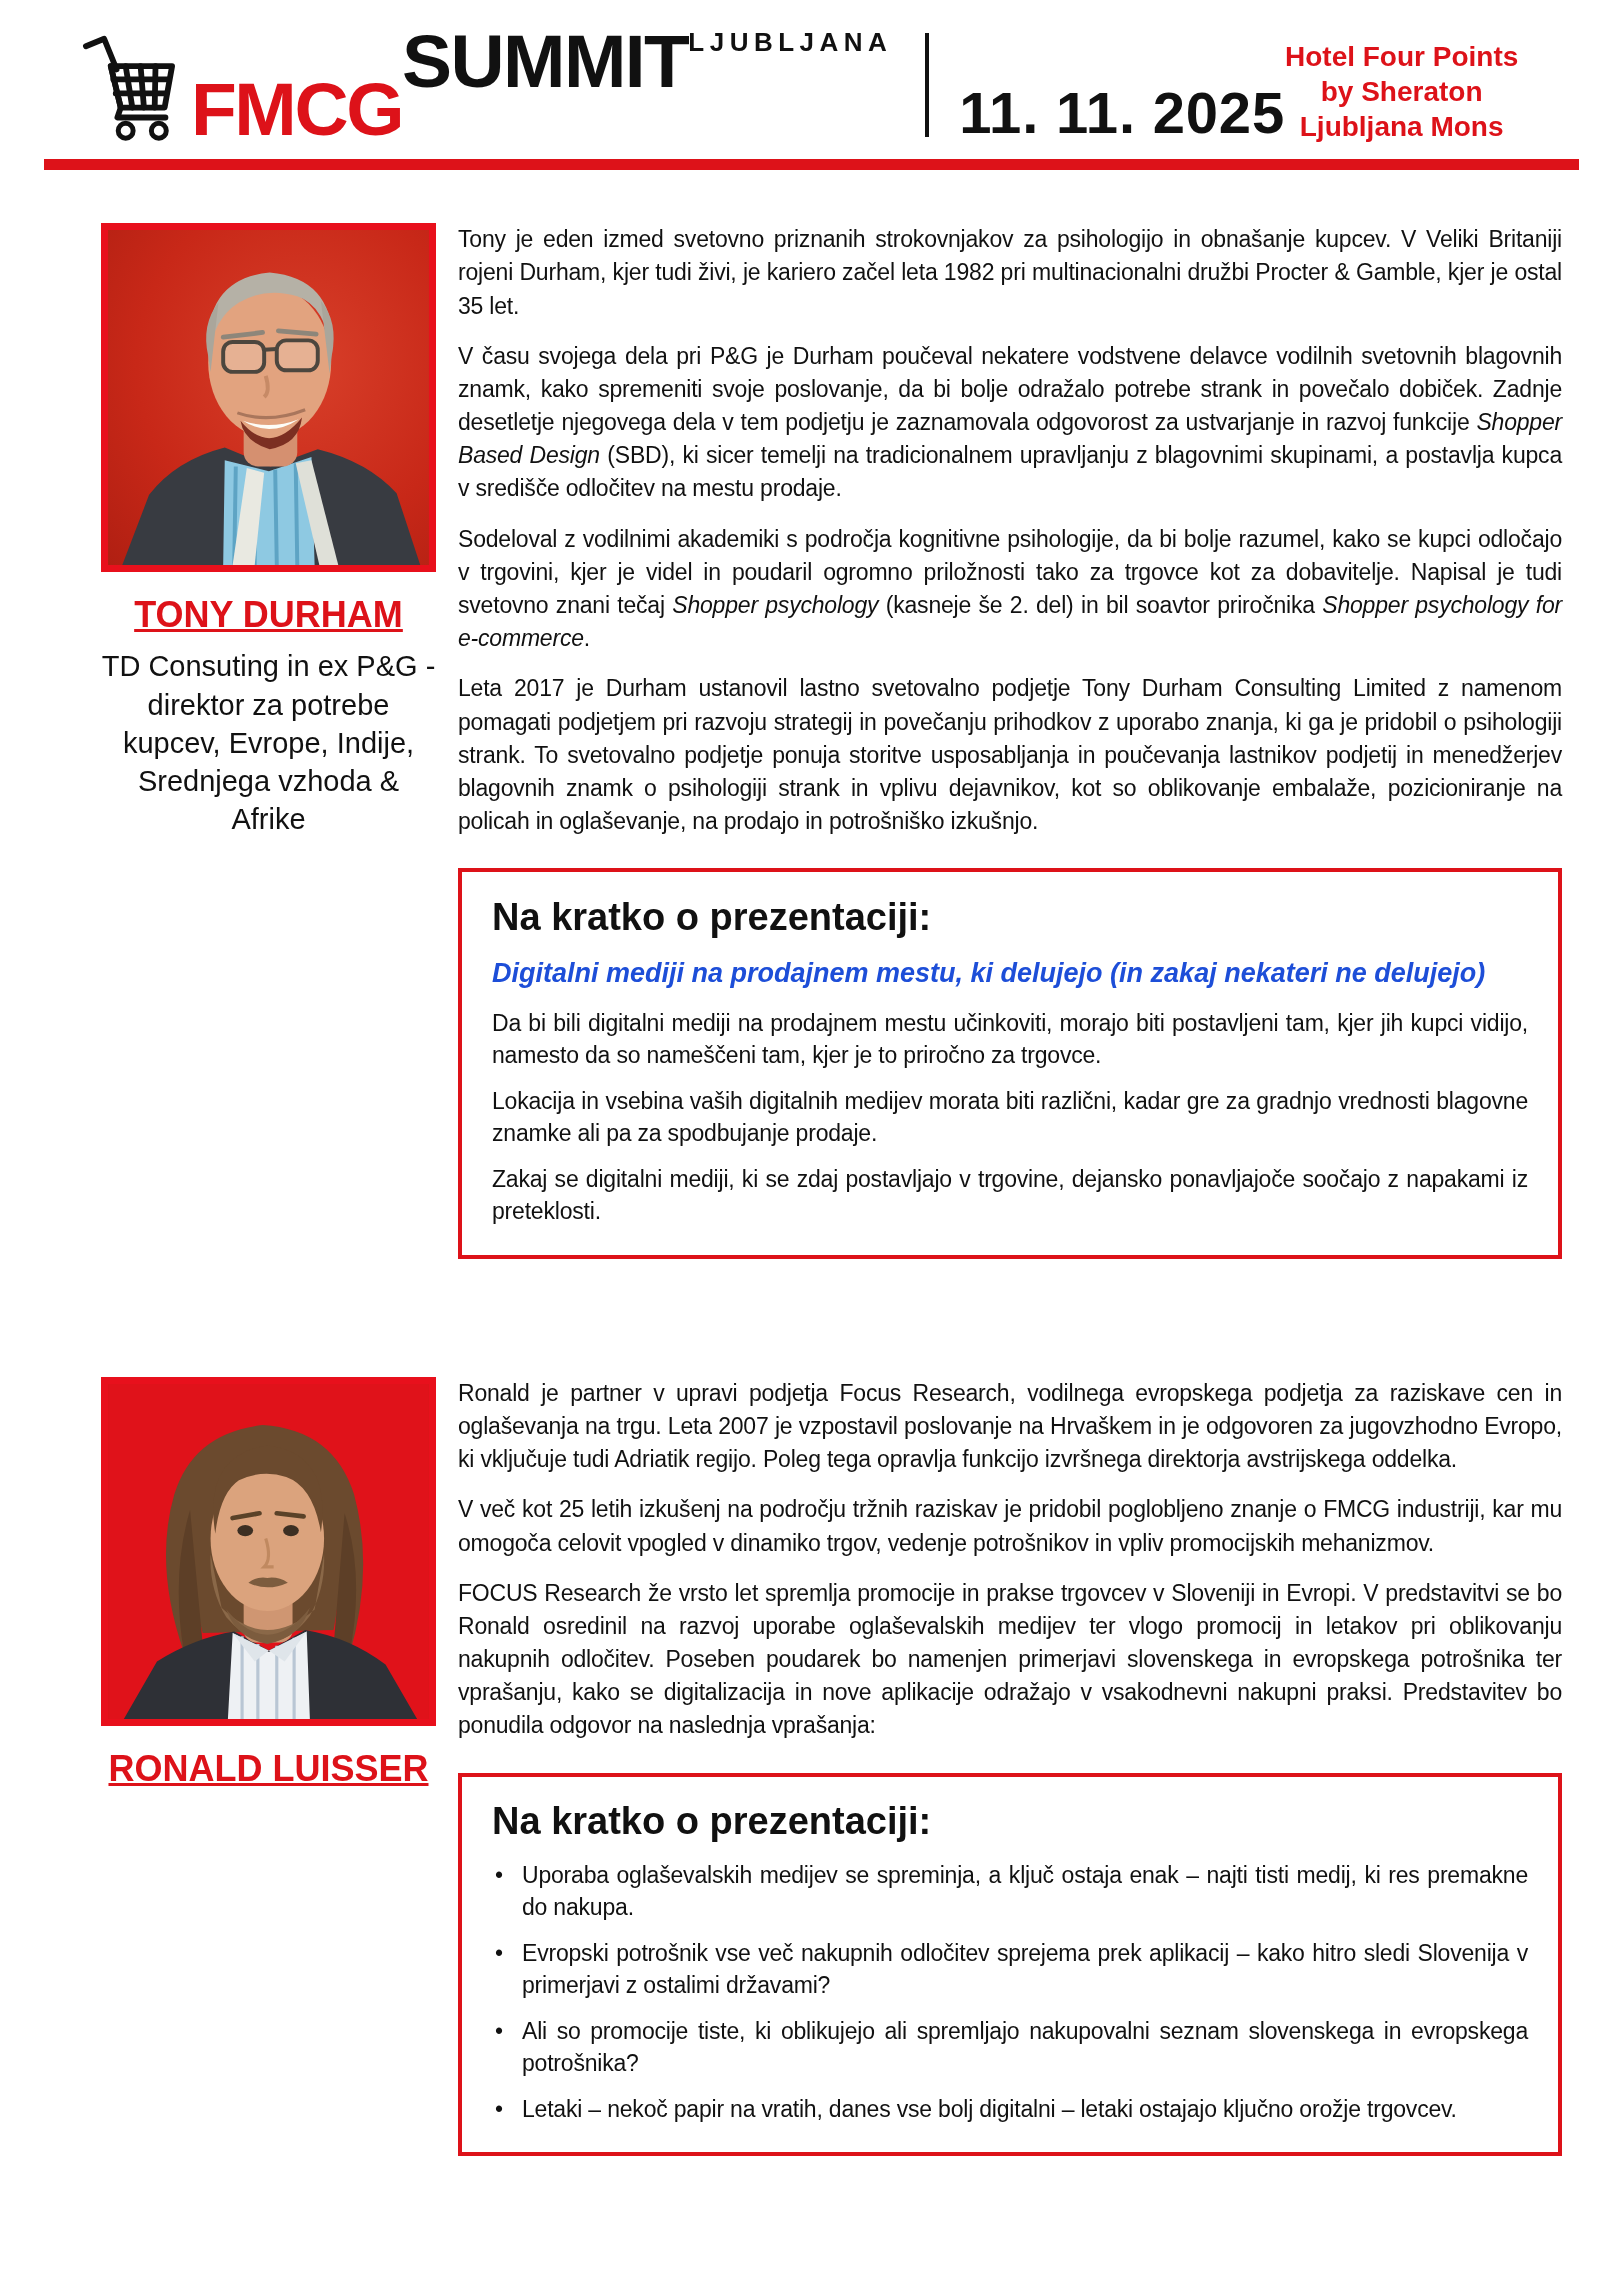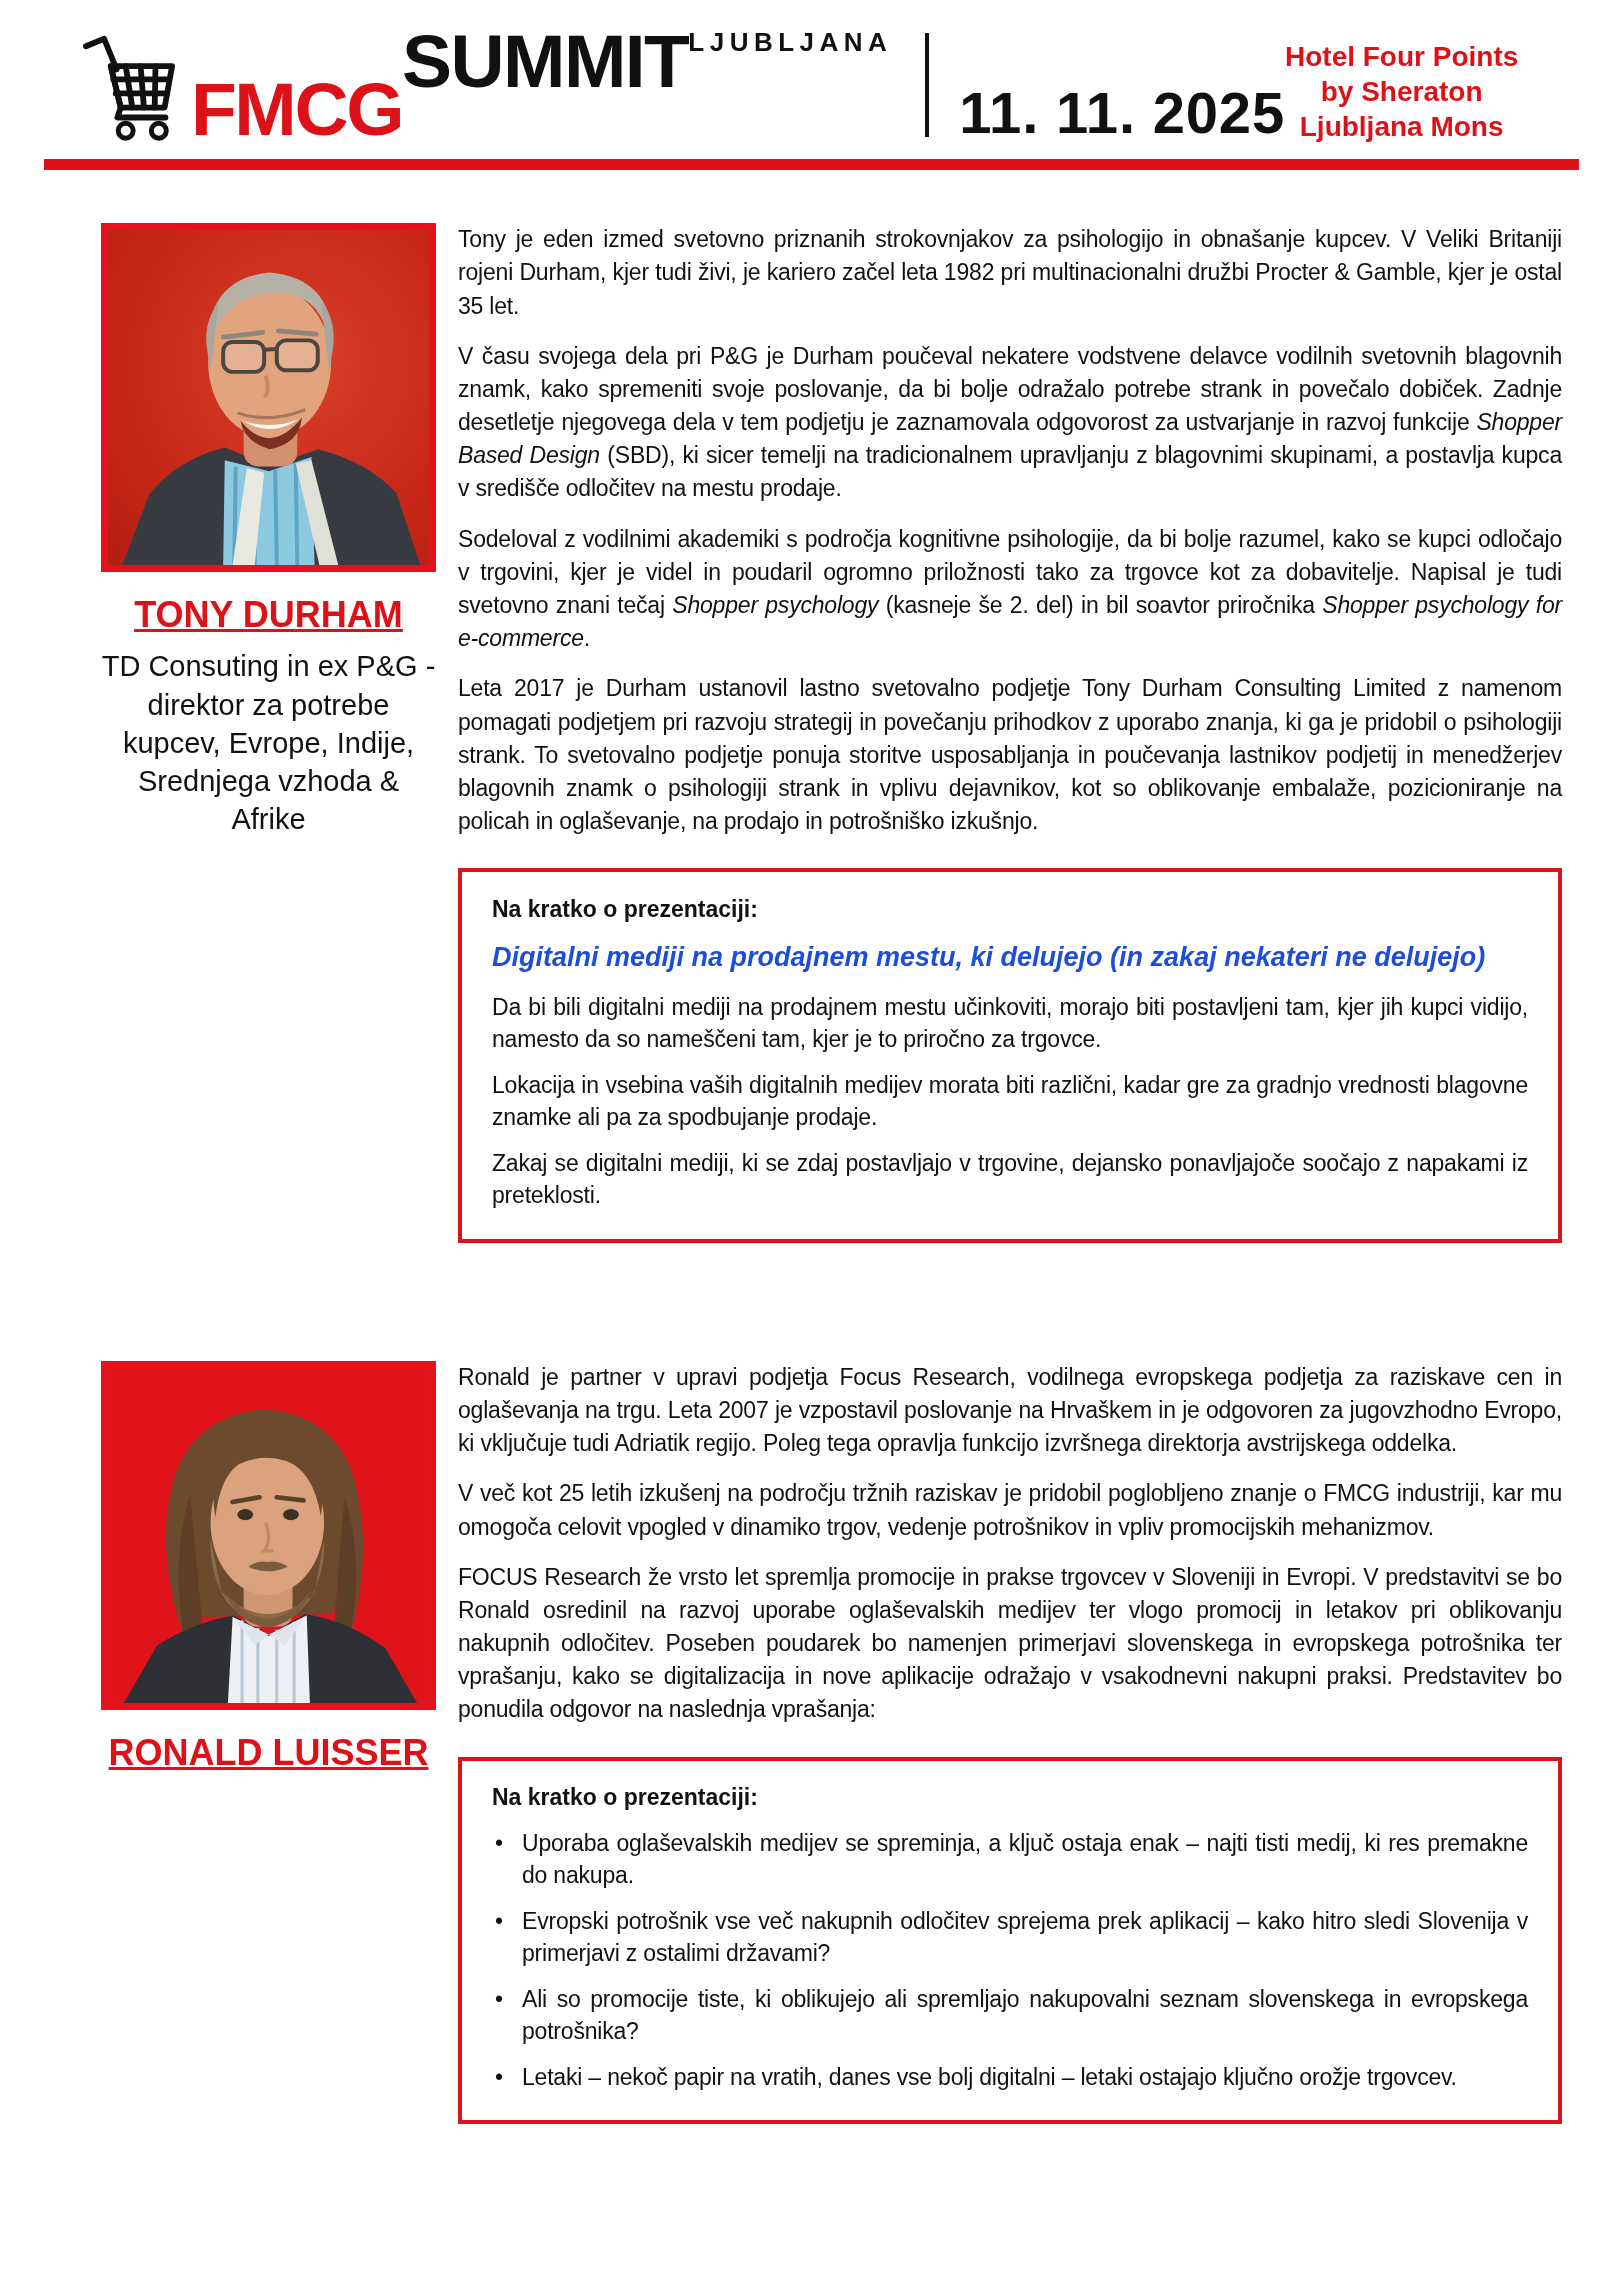--- a/index.html
+++ b/index.html
@@ -32,21 +32,21 @@
   .photo { width:335px; height:349px; border:7.9px solid #e8101c; background:#c8241a; }
   .photo svg { display:block; width:100%; height:100%; }
   .speaker-name { margin-top:22px; text-align:center; font-size:36px; font-weight:bold; color:var(--red); letter-spacing:0px;text-decoration:underline; }
   .speaker-role { margin-top:11px; text-align:center; font-size:29px; color:#111; line-height:1.32; }
   .right-col { flex:1 1 auto; min-width:0; }
   .bio p { font-size:23px; line-height:1.44; text-align:justify; color:#111; letter-spacing:-0.2px; }
   .bio p + p { margin-top:17.3px; }
   .it { font-style:italic; }
   
   .pres-box { margin-top:30px; border:4.7px solid var(--red); padding:23.6px 30px 27px 30px; }
-  .pres-heading { font-size:23px; font-weight:bold; color:#111; }
+  .pres-heading { font-size:38px; font-weight:bold; color:#111; }
   .pres-topic { margin-top:17.3px; font-size:27px; font-weight:bold; font-style:italic; color:#1d4ed8; line-height:1.3; }
   .pres-body { margin-top:15.7px; }
   .pres-body p { font-size:23px; line-height:1.42; text-align:justify; color:#111; letter-spacing:-0.2px; }
   .pres-body p + p, .pres-body li + li { margin-top:12.6px; }
   .pres-body ul { list-style:none; }
   .pres-body li { position:relative; padding-left:30px; font-size:23px; line-height:1.42; text-align:justify; color:#111; letter-spacing:-0.2px; }
   .pres-body li::before { content:"•"; position:absolute; left:3.1px; top:0; }
   :root, .page { --red:#dd1219; }
 </style>
 </head>

